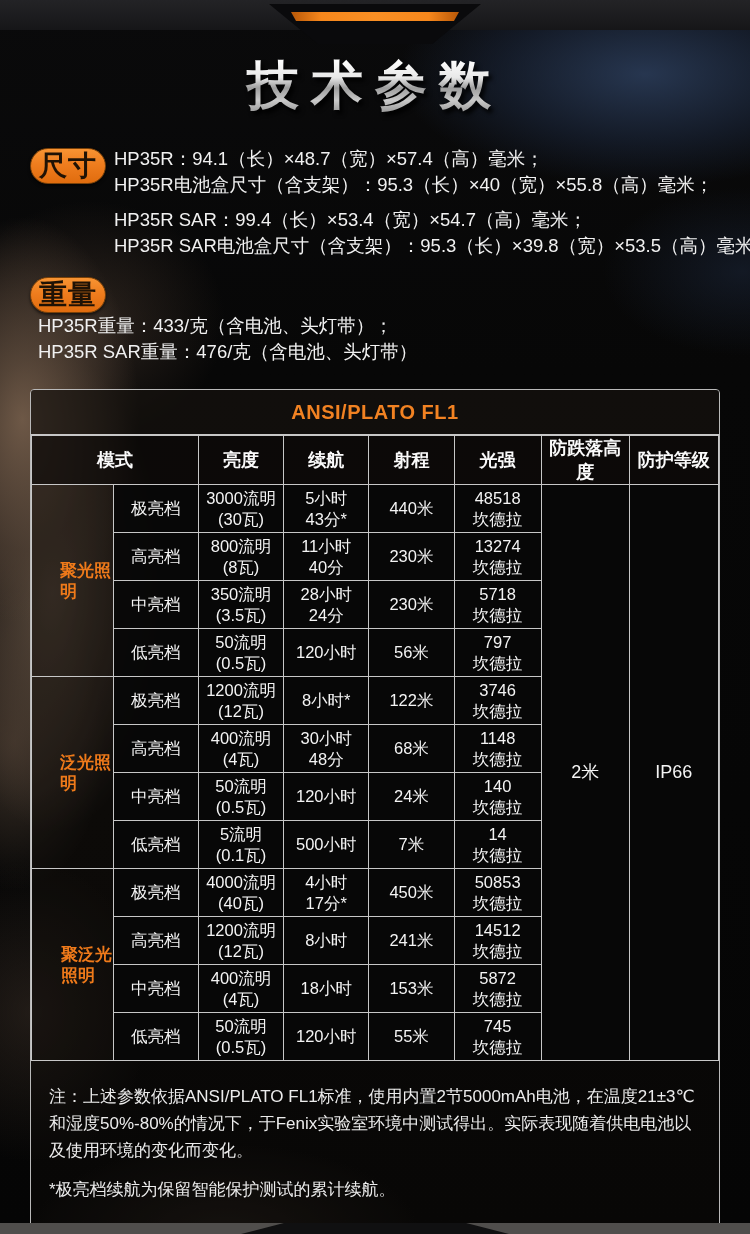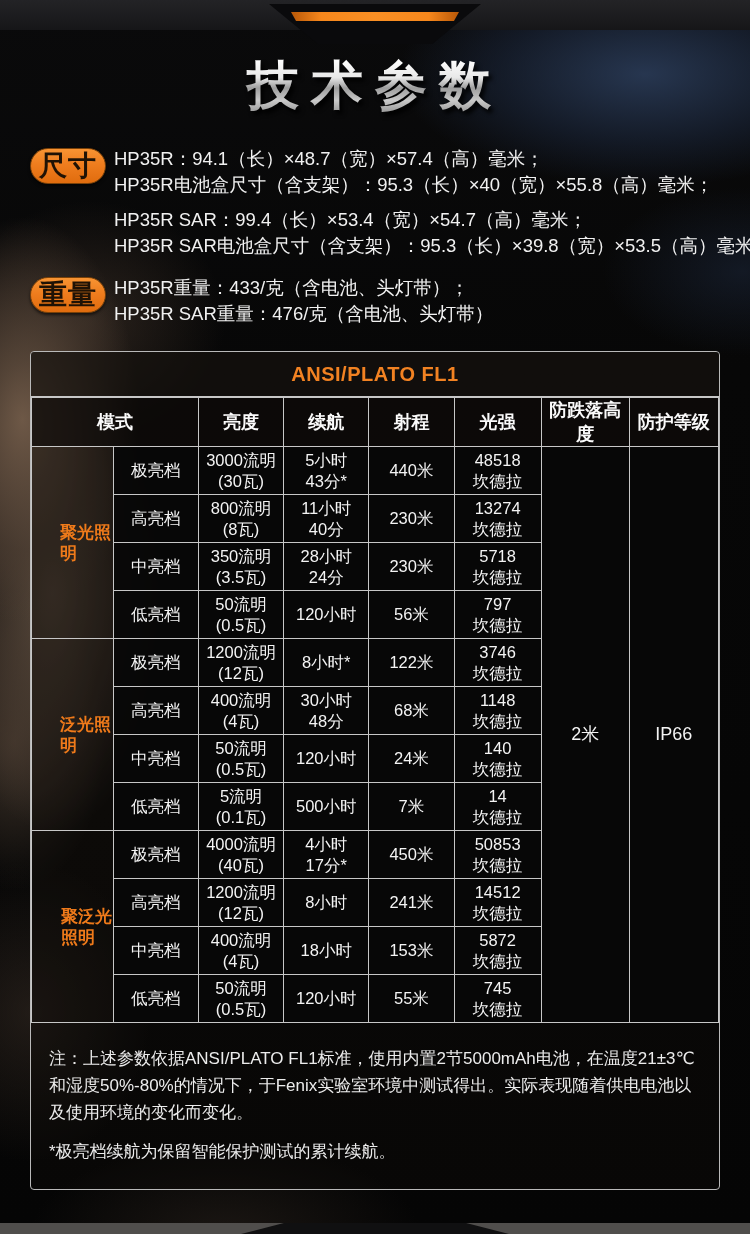--- a/index.html
+++ b/index.html
@@ -37,21 +37,21 @@
     margin-top:24px; text-align:center;
     font-size:52px; font-weight:900; letter-spacing:12px; padding-left:0; line-height:62px;
     background:linear-gradient(180deg,#ffffff 8%,#e8e8e8 38%,#9d9d9d 55%,#c9c9c9 75%,#8c8c8c 100%);
     -webkit-background-clip:text; background-clip:text; color:transparent;
     filter:drop-shadow(3px 4px 2px rgba(0,0,0,.9));
   }
 
   
   .specs { margin:30px 28px 0 30px; }
   .spec-row { display:flex; align-items:flex-start; }
-  .spec-row + .spec-row { margin-top:16px; }
+  .spec-row + .spec-row { margin-top:16px;flex-direction:column; }
   .badge {
     flex:0 0 auto; width:76px; height:36px; margin-top:2px;
     display:flex; align-items:center; justify-content:center;
     background:linear-gradient(180deg,#f89433 0%,#ef7d1e 45%,#e06c0e 100%);
     border:1px solid #7a4108; border-radius:19px;
     color:#1f1205; font-size:28px; font-weight:bold; letter-spacing:1px;
     box-shadow:0 2px 3px rgba(0,0,0,.6);
   }
   .spec-lines { margin-left:8px; color:#f1f1f1; font-size:18.5px; line-height:26px; }
   .spec-lines p { white-space:nowrap; }

